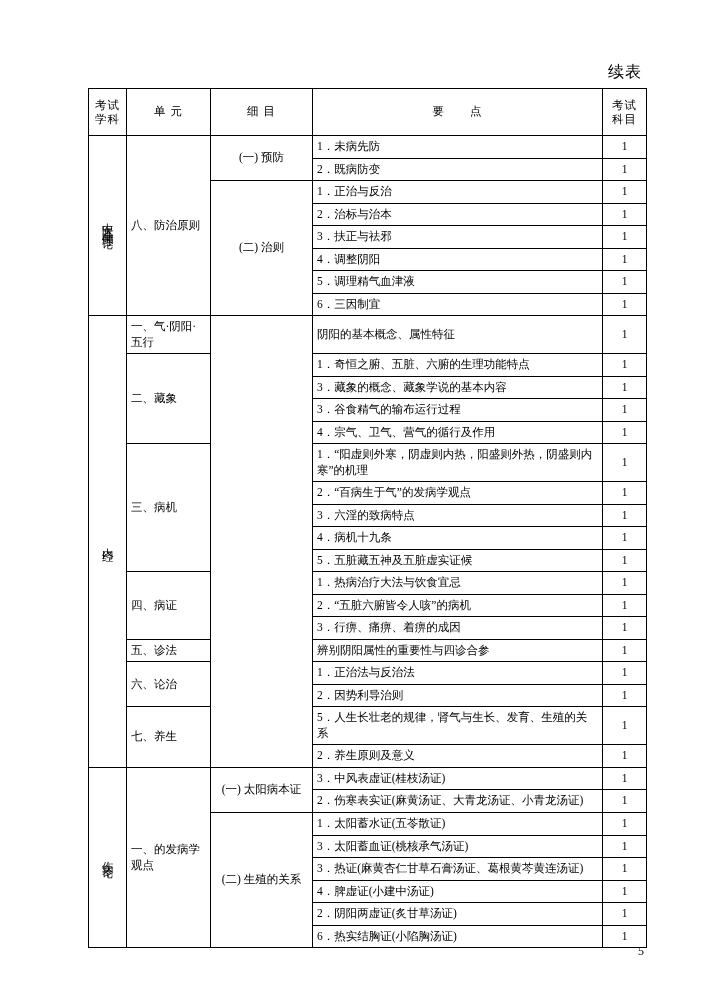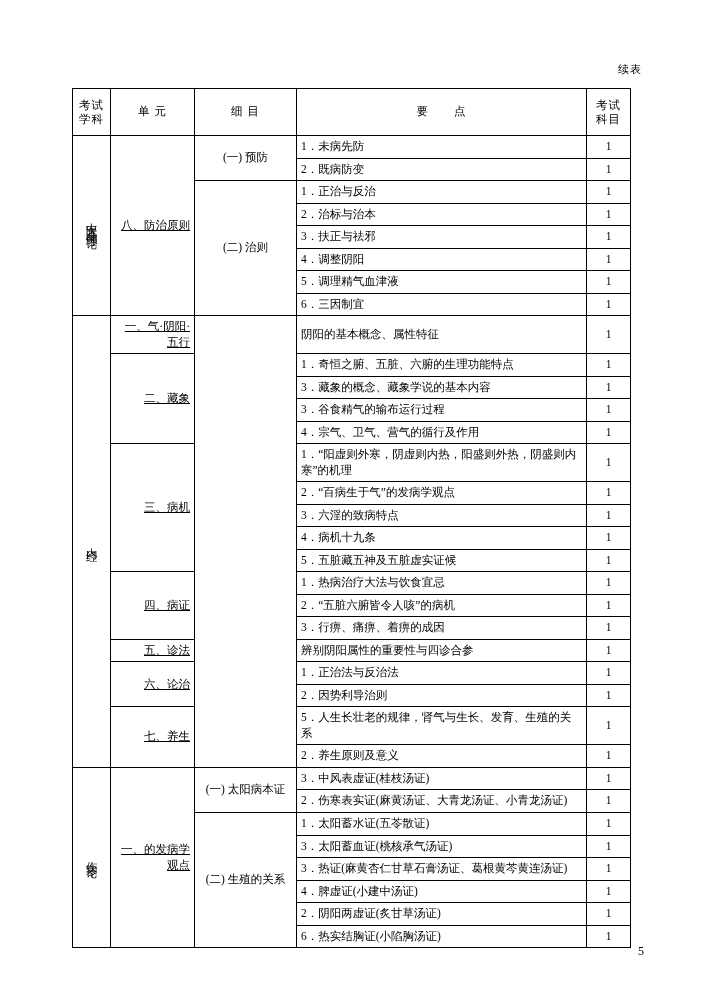--- a/index.html
+++ b/index.html
@@ -18,26 +18,26 @@
     position: absolute;
     left: 0; top: 0;
     width: 710px;
     height: 982px;
     background: #fff;
   }
   .continued {
     position: absolute;
     right: 68px;
     top: 62px;
-    font-size: 11px;
+    font-size: 16px;
     letter-spacing: 1px;
   }
   table.main {
     position: absolute;
-    left: 72px;
+    left: 88px;
     top: 88px;
     width: 558px;
     border-collapse: collapse;
     table-layout: fixed;
     padding-left: 19px;
   }
   table.main td, table.main th {
     border: 1px solid #000;
     font-weight: normal;
     font-size: 11.5px;
@@ -76,24 +76,23 @@
     text-align: left;
     padding-left: 8px;
   }
   .exam {
     text-align: center;
     font-size: 11.5px;
   }
   .row-h { height: 21px; }
   .row-h2 { height: 34px; }
   .unit-cell {
-    text-align: right;
+    text-align: left;
     font-size: 11.5px;
     line-height: 1.5;
-    text-decoration: underline;
   }
   .detail-cell {
     text-align: center;
     padding-left: 6px;
     font-size: 11.5px;
     line-height: 1.5;
   }
   .pageno {
     position: absolute;
     right: 66px;

